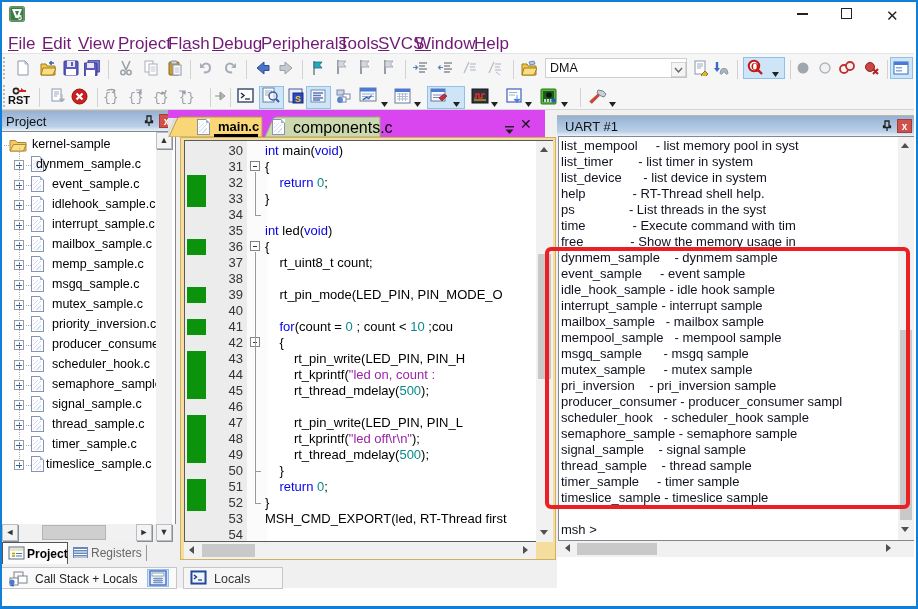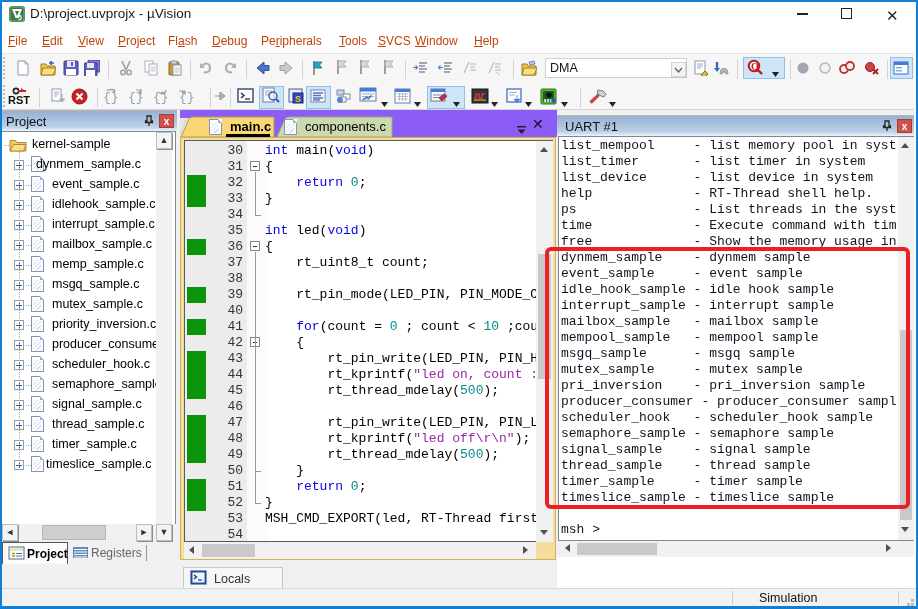--- a/index.html
+++ b/index.html
@@ -1,17 +1,17 @@
 <!DOCTYPE html>
 <html><head><meta charset="utf-8"><style>
 *{margin:0;padding:0;box-sizing:border-box}
 html,body{width:918px;height:609px;overflow:hidden;background:#fff;font-family:"Liberation Sans",sans-serif}
 #win{position:absolute;inset:0;width:918px;height:609px;background:#fff}
 .ab{position:absolute}
-#menubar span{position:absolute;top:6px;font-size:12px;color:#c2410c}
+#menubar span{position:absolute;top:6px;font-size:17px;color:#701a75}
 #menubar u{text-decoration-thickness:1px}
 .tsep{position:absolute;top:60px;width:1px;height:19px;background:#d2d2d2}
 .tsep2{position:absolute;top:88px;width:1px;height:19px;background:#d2d2d2}
 .ic{position:absolute}
 .hibox{position:absolute;background:#cde5f7;border:1px solid #90c0e8}
 .phead{position:absolute;height:21px;background:linear-gradient(#96b1d2,#bad0e8 78%,#eef3f9);border-top:1px solid #b8b4ae;font-size:13px;color:#111}
 .closer{position:absolute;width:15px;height:14px;background:#d0504a;border:1px solid #a83c38;color:#fff;font-size:10px;font-weight:bold;text-align:center;line-height:13px}
 .sb{position:absolute;background:#f1f1f1}
 .sbtn{position:absolute;background:#f3f3f3;border:1px solid #b9bdc4;box-shadow:1px 1px 0 #898f99;color:#333;text-align:center;font-size:9px}
 .sthumb{position:absolute;background:#cfcfcf;border:1px solid #b4b4b4}
@@ -24,42 +24,41 @@
 .tri-r{border-top:4.5px solid transparent;border-bottom:4.5px solid transparent;border-left:5px solid #505050}
 .trow{position:absolute;left:0;height:20px;white-space:nowrap;font-size:12.5px}
 .plus{position:absolute;width:10px;height:10px;border:1px solid #969ca6;background:#fff}
 .plus:before{content:"";position:absolute;left:1px;top:3.5px;width:6px;height:1px;background:#2b5fa5}
 .plus:after{content:"";position:absolute;left:3.5px;top:1px;width:1px;height:6px;background:#2b5fa5}
 .vdots{position:absolute;width:1px;background-image:repeating-linear-gradient(#a8a8a8 0 1px,transparent 1px 2px)}
 .hdots{position:absolute;height:1px;background-image:repeating-linear-gradient(90deg,#a8a8a8 0 1px,transparent 1px 2px)}
 .fico{position:absolute;width:13px;height:16px;background:#fdfdff;border:1px solid #8494b2}
 .fico:before{content:"";position:absolute;right:-1px;top:-1px;border:2.5px solid #fff;border-bottom-color:#9eb0cc;border-left-color:#9eb0cc}
 .fico:after{content:"";position:absolute;left:1px;top:3px;width:8px;height:10px;background-image:repeating-linear-gradient(135deg,#d2dcec 0 1px,transparent 1px 3px)}
-.mono{font-family:Liberation Mono, monospace;font-size:13px;line-height:16px;white-space:pre}
+.mono{font-family:Liberation Sans, sans-serif;font-size:13px;line-height:16px;white-space:pre}
 .kw{color:#0505e8}.num{color:#0a8b8b}.str{color:#9b26a8}
 .gblock{position:absolute;left:2px;width:19px;background:#0c930c}
 .fold{position:absolute;width:10px;height:10px;border:1px solid #848484;background:#fff}
 .fold:before{content:"";position:absolute;left:2px;top:4px;width:4px;height:1px;background:#333}
 .fline{position:absolute;width:1px;background:#999}
 .ftick{position:absolute;height:1px;background:#999}
 
 </style></head><body>
 <div id="win">
 <div class="ab" style="left:0;top:0;width:918px;height:2px;background:#0f7fd7;z-index:60"></div>
 <div class="ab" style="left:0;top:0;width:2px;height:609px;background:#0f7fd7;z-index:60"></div>
 <div class="ab" style="left:916px;top:0;width:2px;height:609px;background:#0f7fd7;z-index:60"></div>
 <div class="ab" style="left:0;top:0;width:914px;height:28px;background:#fff">
 <div class="ab" style="left:9px;top:6px"><svg width="16" height="16" viewBox="0 0 16 16">
           <rect x="0" y="0" width="16" height="16" rx="3" fill="#3d7a44"></rect>
           <rect x="1" y="1" width="14" height="14" rx="2" fill="none" stroke="#ffffff" stroke-opacity=".35"></rect>
           <path d="M3 3h10l-3.5 9h-3z" fill="#fff"></path>
           <path d="M6 5h4l-2 5z" fill="#3d7a44"></path>
           <text x="9" y="13.5" font-size="7" font-weight="bold" fill="#fff" font-family="Liberation Sans">5</text>
         </svg></div>
-<div class="ab" style="left:30px;top:6px;font-size:13.5px;color:#1a1a1a">D:\project.uvprojx - µVision</div>
 <div class="ab" style="left:797px;top:13px;width:11px;height:1.5px;background:#222"></div>
 <div class="ab" style="left:841px;top:8px;width:11px;height:11px;border:1.5px solid #222"></div>
 <div class="ab" style="left:886px;top:7px;font-size:15px;color:#222;font-weight:400">✕</div>
 </div>
 <div id="menubar" class="ab" style="left:0;top:28px;width:914px;height:26px;background:#fff;border-bottom:1px solid #e4e4e4">
 <span style="left:8px"><u>F</u>ile</span>
 <span style="left:42px"><u>E</u>dit</span>
 <span style="left:78px"><u>V</u>iew</span>
 <span style="left:118px"><u>P</u>roject</span>
 <span style="left:168px">Fl<u>a</u>sh</span>
@@ -482,33 +481,49 @@
       <span class="ab" style="left:24px;top:4px;font-weight:bold;font-size:12px">Project</span>
     </div>
 <div class="ab" style="left:70px;top:544px;width:74px;height:20px;font-size:13px;color:#666">
       <span class="ab" style="left:2px;top:1px"><svg width="17" height="15" viewBox="0 0 17 15">
           <rect x="1" y="2" width="15" height="11" fill="#6888b8"></rect>
           <path d="M2 4.5h13M2 7h13M2 9.5h13M2 12h13" stroke="#fff" stroke-width="1.2"></path>
         </svg></span>
       <span class="ab" style="left:21px;top:2px;font-size:12px">Registers</span>
     </div>
 <div class="ab" style="left:146px;top:545px;width:1px;height:16px;background:#999"></div>
-<div class="ab" style="left:180px;top:110px;width:377px;height:27px;background:#8b5cf6">
+<div class="ab" style="left:0;top:567px;width:177px;height:22px;background:#fafafa;border:1px solid #c6c6c6">
+      <span class="ab" style="left:7px;top:2px"><svg width="20" height="17" viewBox="0 0 20 17">
+          <rect x="6" y="2" width="9" height="7" fill="#f8f8f8" stroke="#788090"></rect>
+          <rect x="10" y="6" width="9" height="7" fill="#fff" stroke="#788090"></rect>
+          <rect x="2" y="8" width="8" height="7" fill="#fff" stroke="#788090"></rect>
+          <path d="M5 13l-3 3 4 .5z" fill="#3060c0"></path>
+          <circle cx="4" cy="12" r="2.6" fill="#4a78d8"></circle>
+        </svg></span>
+      <span class="ab" style="left:34px;top:4px;font-size:12px;color:#222">Call Stack + Locals</span>
+      <span class="hibox" style="left:146px;top:1px;width:22px;height:18px"></span>
+      <span class="ab" style="left:148px;top:2px"><svg width="18" height="16" viewBox="0 0 18 16">
+          <rect x="1" y="1" width="16" height="14" fill="#e8f0fc" stroke="#4a6ac8" stroke-width="1.4"></rect>
+          <rect x="3" y="3" width="12" height="3" fill="#fff" stroke="#8aa"></rect>
+          <path d="M4 8.5h10M4 10.5h10M4 12.5h10M6 7.5v6M8 7.5v6M10 7.5v6M12 7.5v6" stroke="#6a88b8" stroke-width=".8"></path>
+        </svg></span>
+    </div>
+<div class="ab" style="left:168px;top:110px;width:377px;height:27px;background:#d946ef">
 <div class="ab" style="left:0;top:8px;width:50px;height:19px;background:repeating-linear-gradient(115deg,#e8e6e2 0 6px,#d8d5d0 6px 7px)"></div>
 <div class="ab" style="left:0px;top:6px"><svg width="95" height="21" viewBox="0 0 95 21">
           <path d="M1 21 L9 3 Q10 1 13 1 L94 1 94 21 Z" fill="#f9d676" stroke="#b49a50" stroke-width="1"></path>
         </svg></div>
 <span class="fico" style="left:29px;top:9px"></span>
 <span class="ab" style="left:50px;top:9px;font-size:13px;font-weight:bold;color:#000">main.c</span>
 <div class="ab" style="left:46px;top:24px;width:44px;height:3px;background:#000"></div>
 <div class="ab" style="left:96px;top:6px"><svg width="117" height="21" viewBox="0 0 117 21">
           <path d="M1 21 L9 3 Q10 1 13 1 L116 1 116 21 Z" fill="#ccd9ae" stroke="#9aa87e" stroke-width="1"></path>
         </svg></div>
 <span class="fico" style="left:104px;top:9px"></span>
-<span class="ab" style="left:125px;top:9px;font-size:13px;color:#000">components.c</span>
+<span class="ab" style="left:125px;top:9px;font-size:16px;color:#000">components.c</span>
 <span class="ab" style="left:336px;top:11px"><svg width="11" height="10" viewBox="0 0 11 10">
           <path d="M1 1h9v1.5H1z" fill="#222"></path>
           <path d="M1.5 4.5h8L5.5 9z" fill="#222"></path>
         </svg></span>
 <span class="ab" style="left:352px;top:6px;font-size:14px;color:#111">✕</span>
 </div>
 <div class="ab" style="left:180px;top:137px;width:376px;height:423px;background:#f5dd9d;border:1px solid #cdb264">
 <div class="ab" style="left:3px;top:2px;width:369px;height:402px;background:#fff;border:1px solid #5a5a5a;overflow:hidden" id="ebody">
 <div class="ab" style="left:0;top:0;width:62px;height:400px;background:#ececec"></div>
 <div class="ab" style="left:62px;top:0;width:20px;height:400px;background:#fbfbfb"></div>
@@ -584,29 +599,14 @@
 </div>
 <div class="fsb" style="left:898px;top:137px;width:16px;height:403px"></div>
 <div class="tri tri-u" style="left:901px;top:143px"></div>
 <div class="fth" style="left:900px;top:330px;width:12px;height:190px"></div>
 <div class="tri tri-d" style="left:901px;top:527px"></div>
 <div class="fsb" style="left:558px;top:541px;width:356px;height:16px"></div>
 <div class="tri tri-l" style="left:565px;top:544px"></div>
 <div class="fth" style="left:577px;top:543px;width:80px;height:12px"></div>
 <div class="tri tri-r" style="left:886px;top:544px"></div>
 <div class="ab" style="left:557px;top:557px;width:357px;height:31px;background:#fff"></div>
-<div class="ab" style="left:0;top:588px;width:918px;height:18px;background:#f2f2f2;border-top:1px solid #d8d8d8">
-      <div class="ab" style="left:732px;top:2px;width:1px;height:14px;background:#cfcfcf"></div>
-      <div class="ab" style="left:898px;top:2px;width:1px;height:14px;background:#cfcfcf"></div>
-      <span class="ab" style="left:759px;top:2px;font-size:12.5px;color:#111">Simulation</span>
-      <span class="ab" style="left:903px;top:7px"><svg width="12" height="11" viewBox="0 0 12 11">
-          <g fill="#bcbcbc">
-            <rect x="8" y="0" width="3" height="3"></rect>
-            <rect x="4" y="4" width="3" height="3"></rect>
-            <rect x="8" y="4" width="3" height="3"></rect>
-            <rect x="0" y="8" width="3" height="3"></rect>
-            <rect x="4" y="8" width="3" height="3"></rect>
-            <rect x="8" y="8" width="3" height="3"></rect>
-          </g>
-        </svg></span>
-    </div>
 <div class="ab" style="left:0;top:606px;width:918px;height:3px;background:#0f7fd7;z-index:61"></div>
 <div class="ab" style="left:545px;top:247px;width:365px;height:262px;border:4px solid #ec2024;border-radius:6px;z-index:50"></div>
 </div>
 </body></html>

